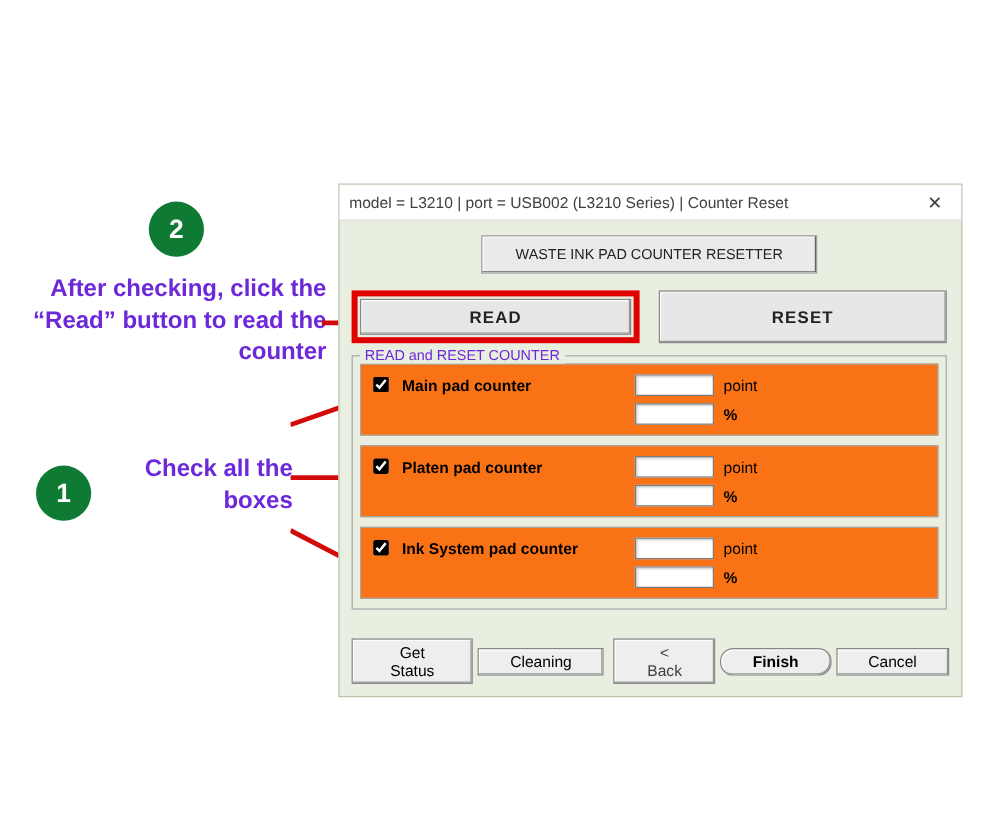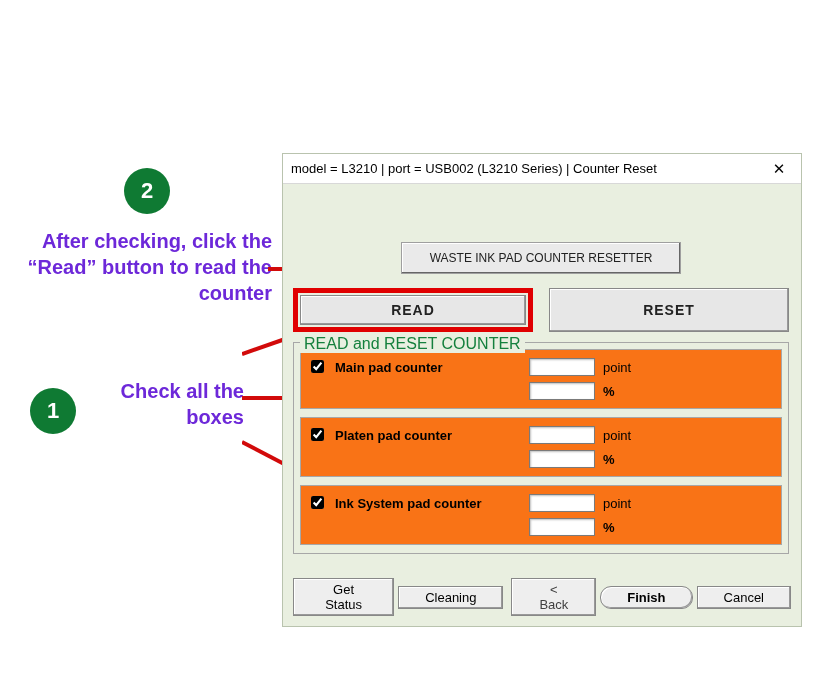--- a/index.html
+++ b/index.html
@@ -63,32 +63,31 @@
     border: 1px solid #b9c3ae;
   }
   .titlebar {
     height: 30px;
     background: #ffffff;
     border-bottom: 1px solid #d8d8d8;
     display: flex;
     align-items: center;
     padding: 0 8px 0 8px;
     font-size: 13px;
-    color: #000000;
+    color: #404040;
   }
   .titlebar .title { flex: 1; }
   .close-x {
     width: 28px;
     text-align: center;
     font-size: 15px;
     cursor: pointer;
   }
   .client {
     padding: 8px 12px 10px 10px;
-    margin-top: 46px;
   }
   .header-btn {
     display: block;
     margin: 4px auto 14px auto;
     width: 280px;
     height: 32px;
     line-height: 30px;
     text-align: center;
     font-size: 12px;
     color: #222;
@@ -127,22 +126,22 @@
     margin: 0 0 0 0;
     padding: 6px 6px 0 6px;
     position: relative;
   }
   .group-legend {
     position: absolute;
     top: -8px;
     left: 6px;
     background: #e9efe0;
     padding: 0 4px;
-    font-size: 16px;
-    color: #15803d;
+    font-size: 12px;
+    color: #6d28d9;
   }
   .counter-row {
     border: 1px solid #a7a7a7;
     background: #f97316;
     margin-bottom: 8px;
     padding: 6px 8px 6px 6px;
     display: grid;
     grid-template-columns: 22px 188px 68px 60px;
     grid-template-rows: 22px 22px;
     align-items: center;

